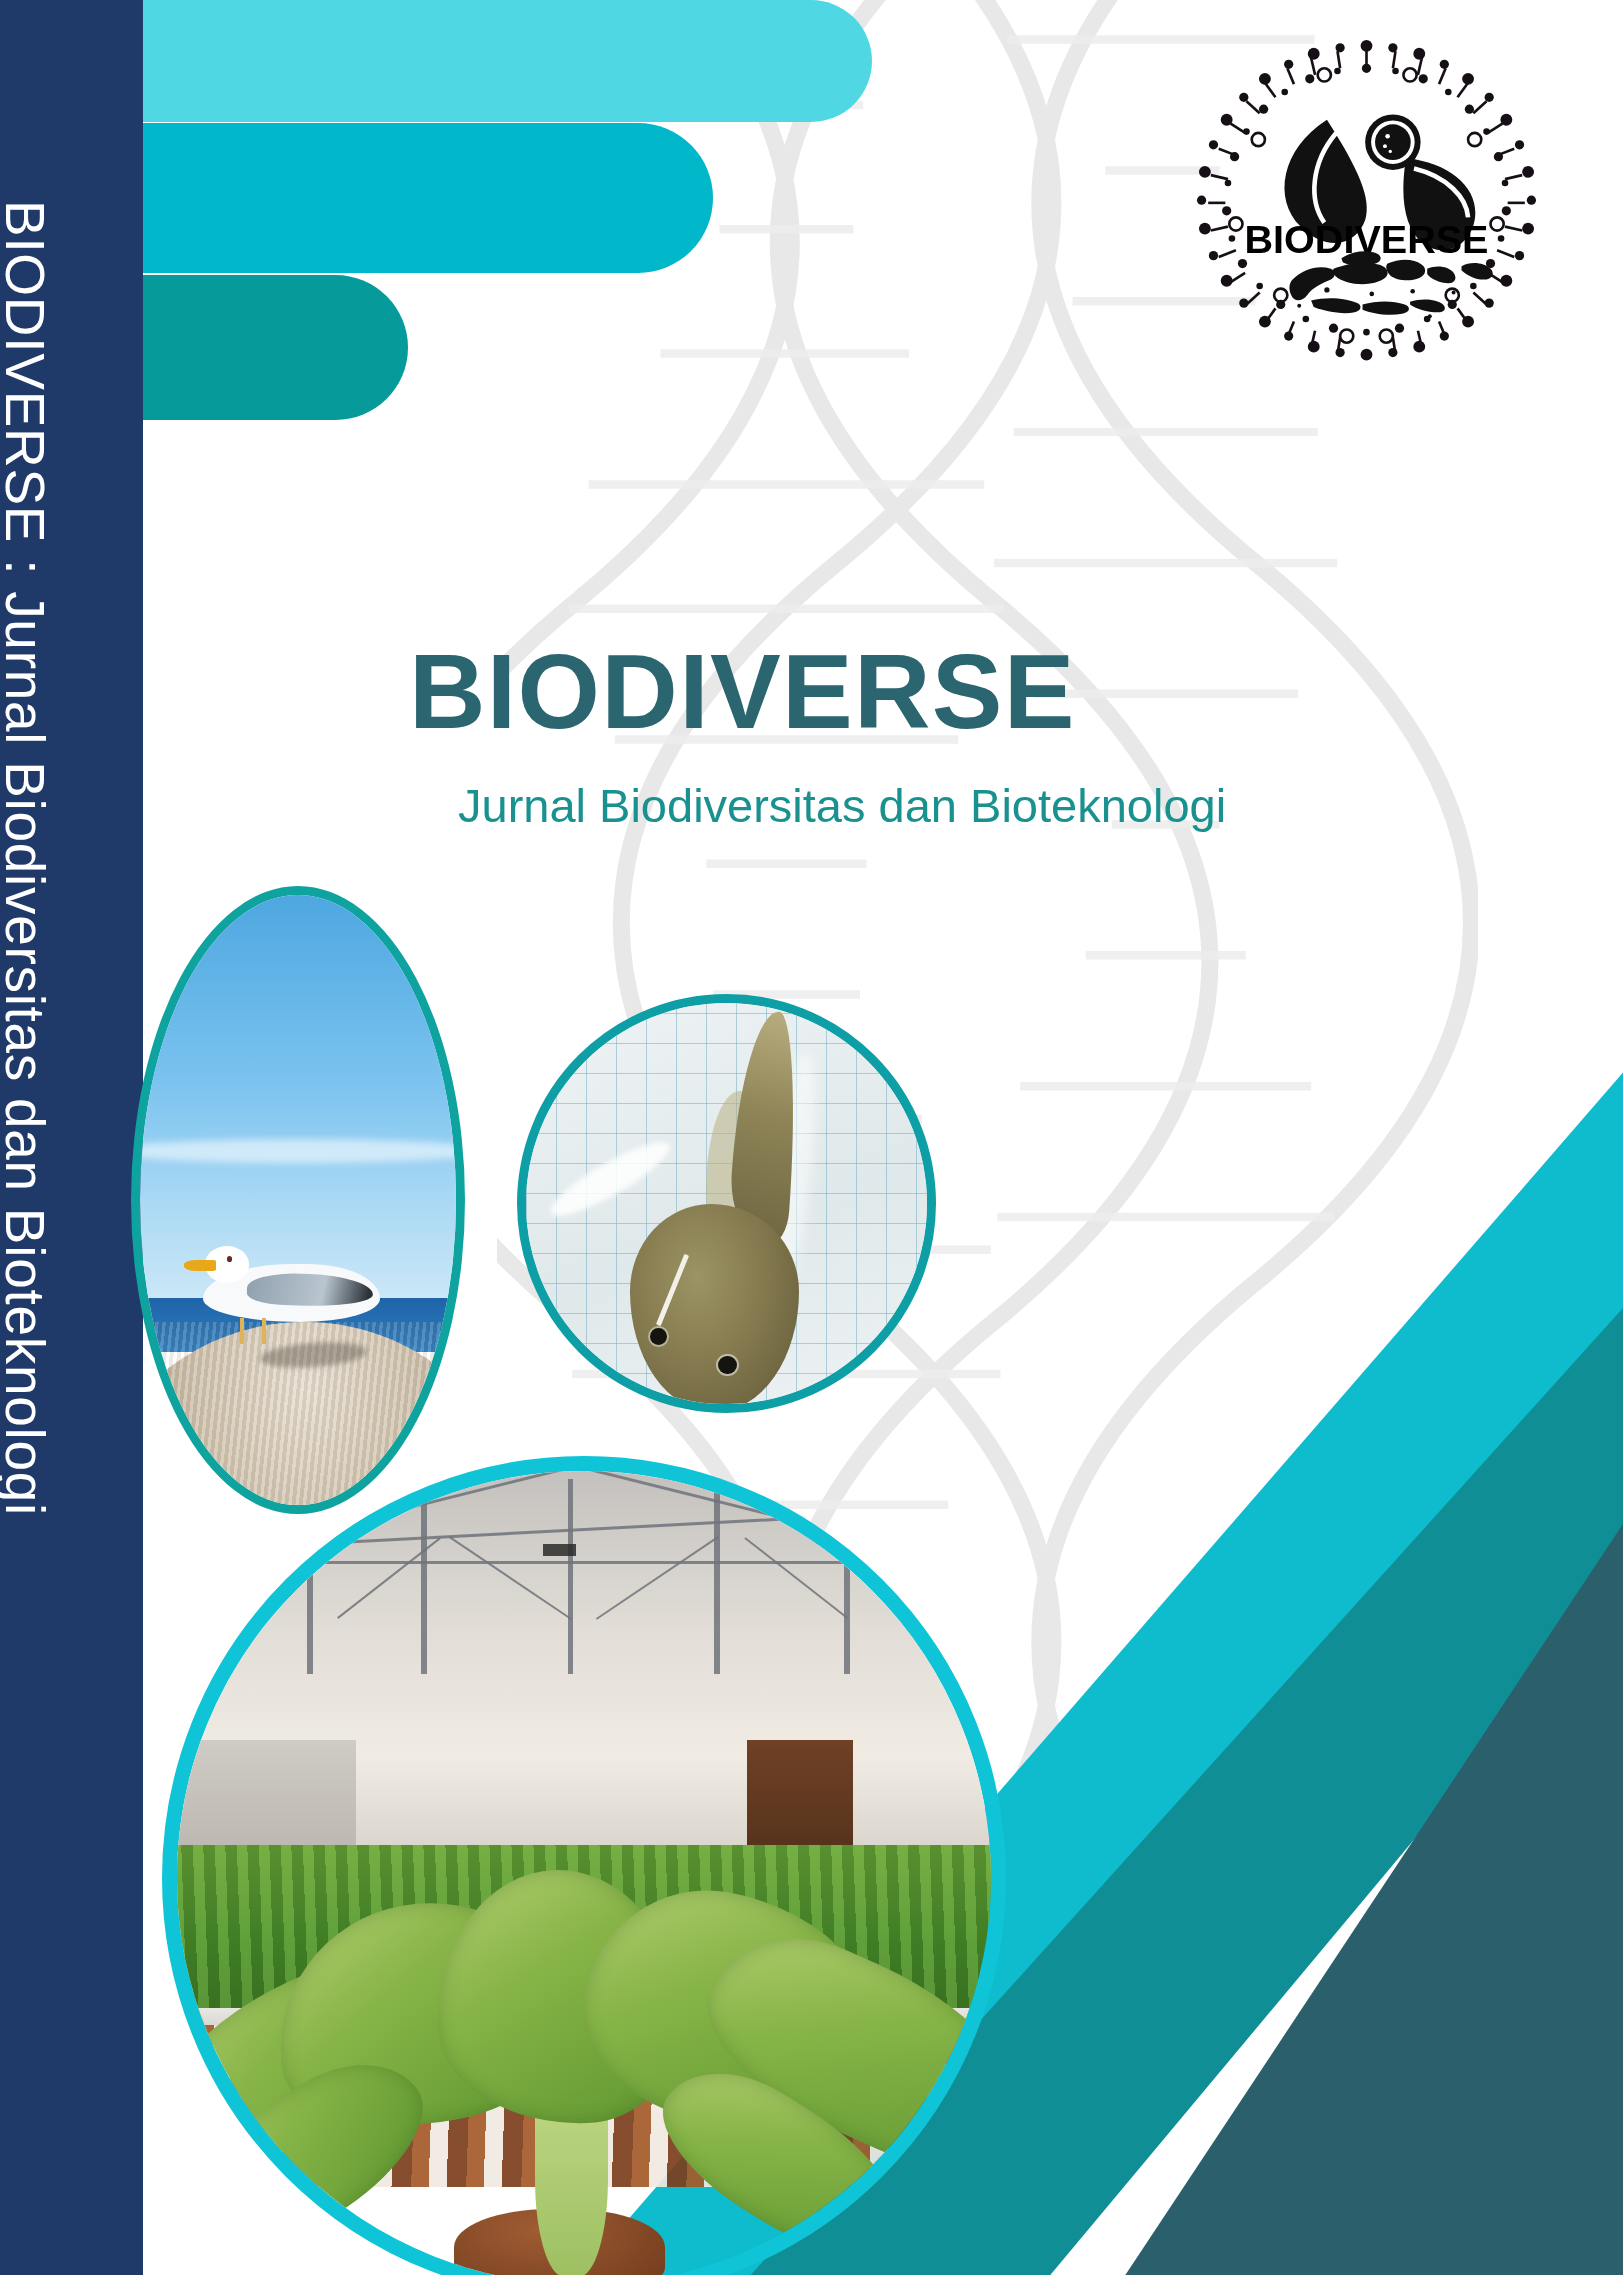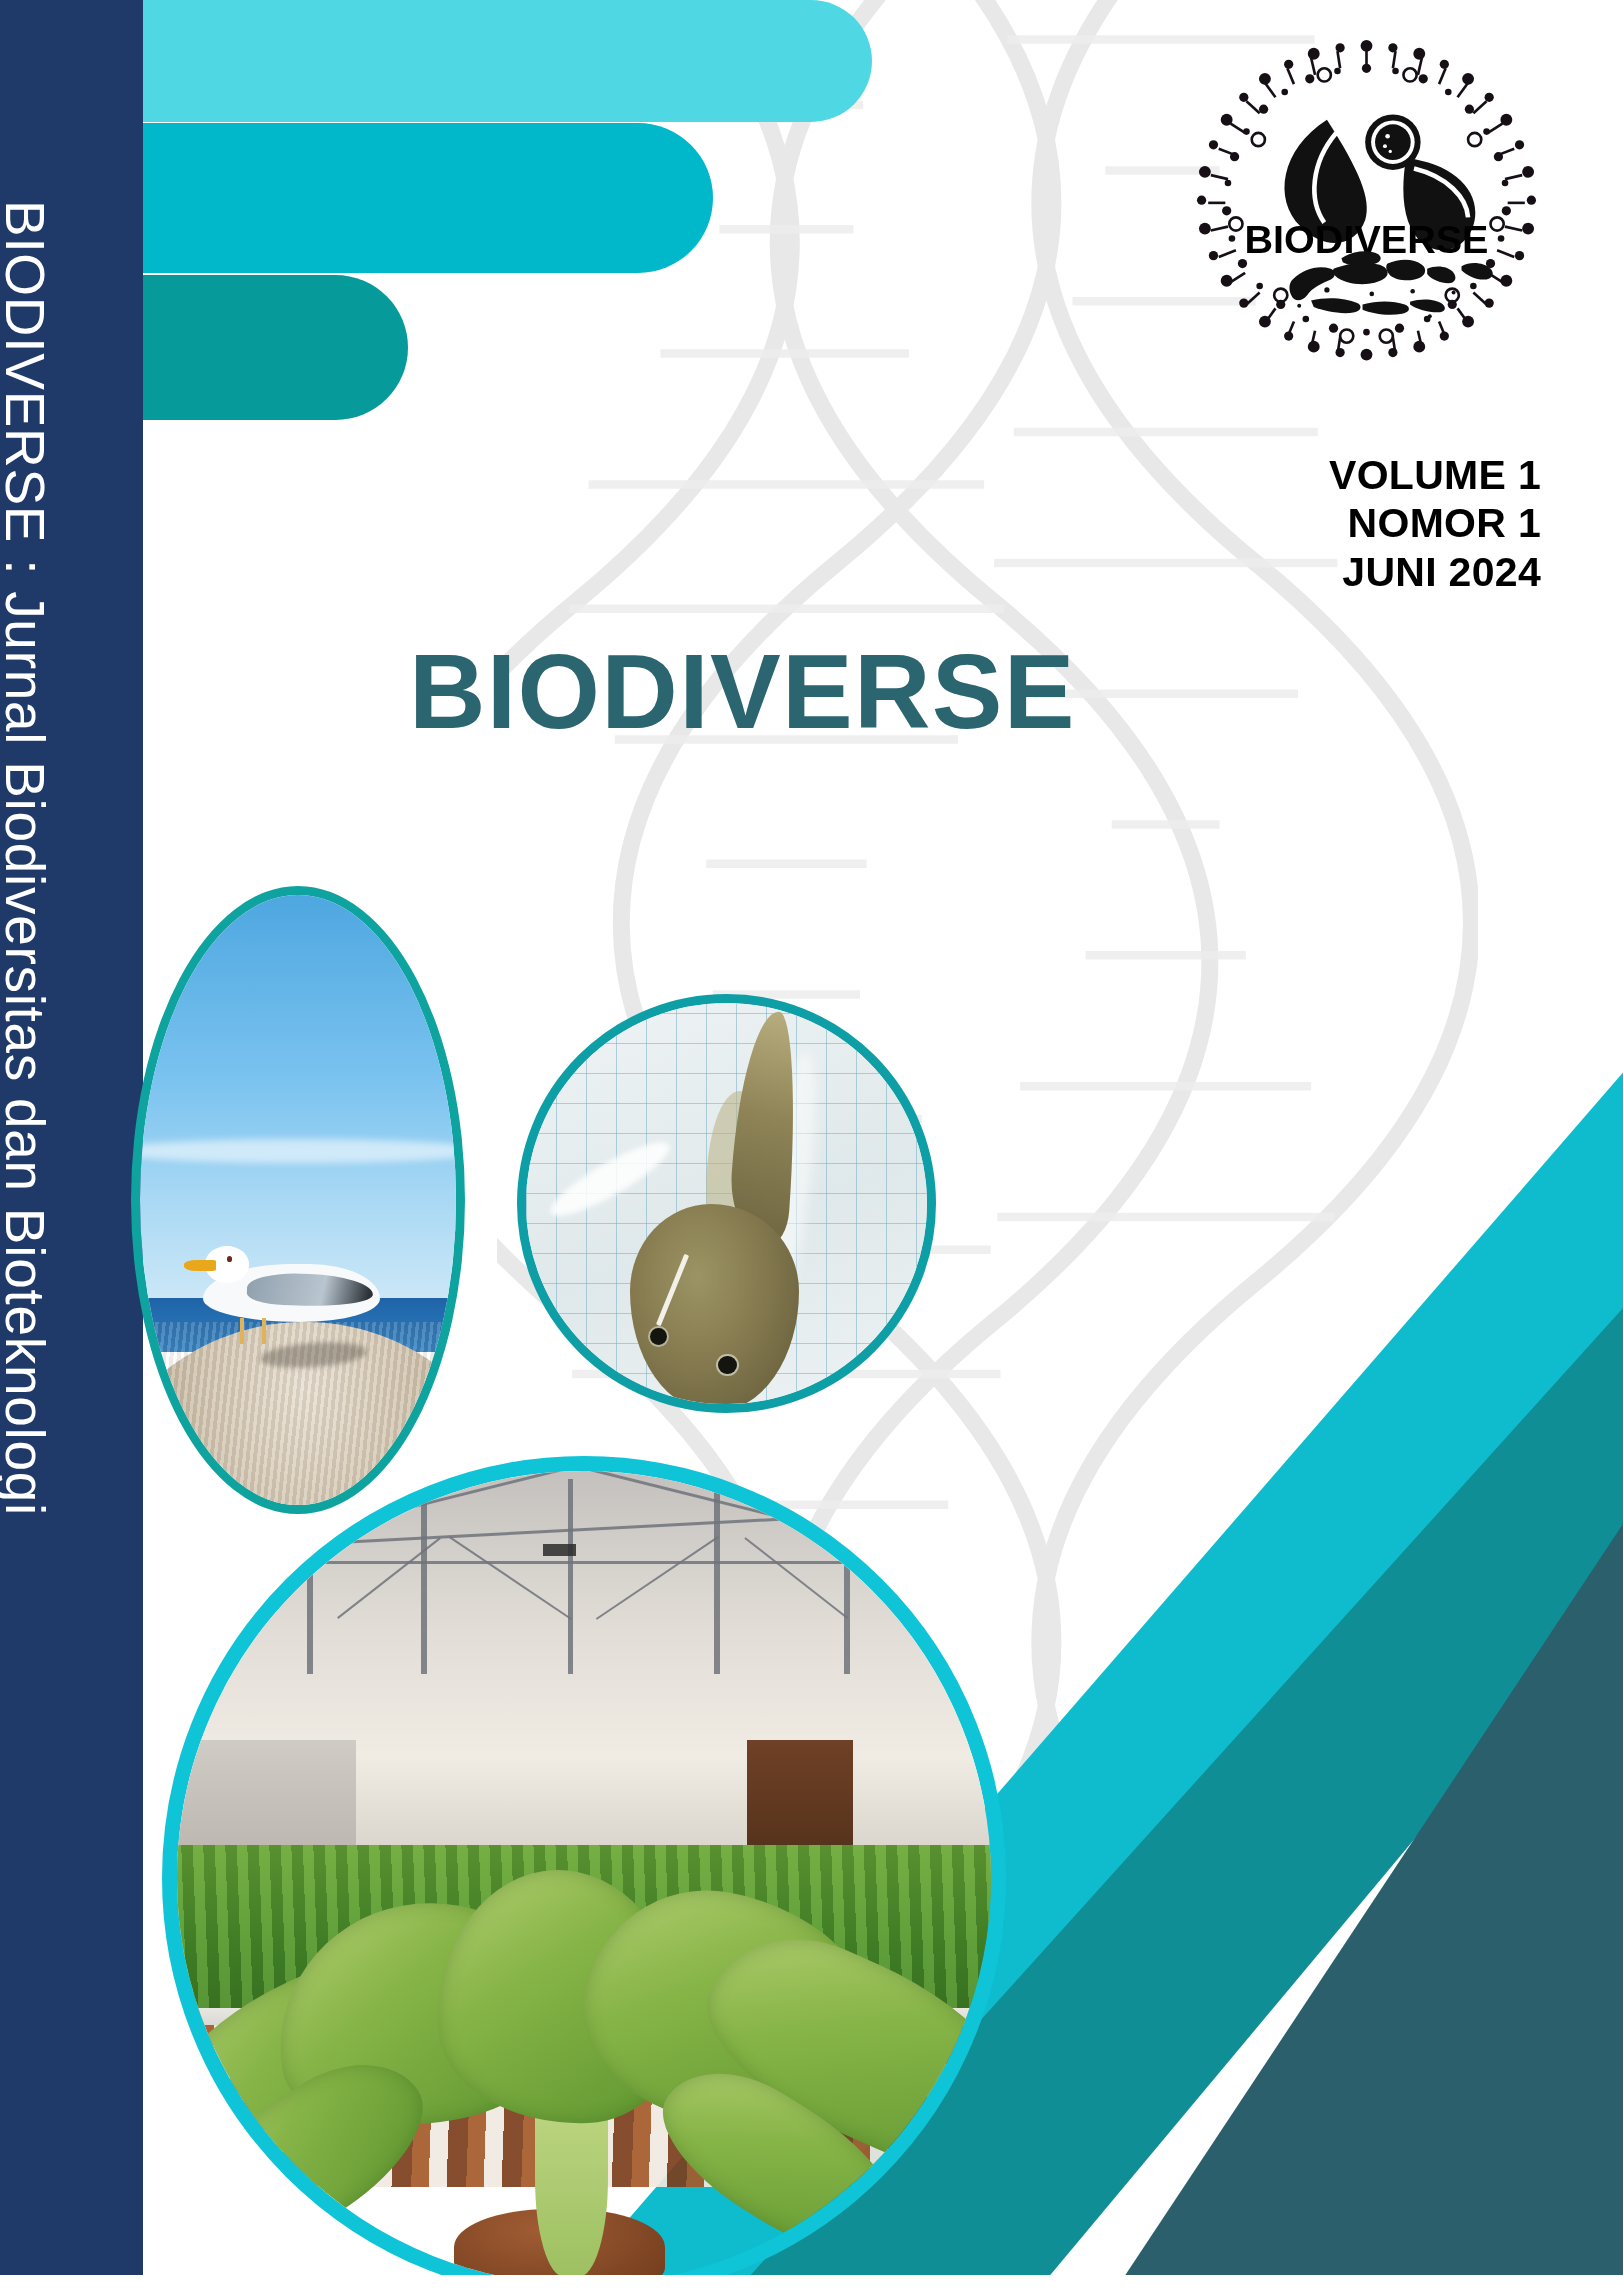--- a/index.html
+++ b/index.html
@@ -395,27 +395,23 @@
         <circle cx="200" cy="388" r="4"></circle>
           <circle cx="268" cy="394" r="3.5"></circle>
         <circle cx="330" cy="390" r="3.5"></circle>
           <circle cx="392" cy="392" r="3"></circle>
         <circle cx="158" cy="412" r="3"></circle>
           <circle cx="356" cy="428" r="3"></circle>
       </g>
     </svg>
   </div>
 
-  <div class="issue">
-    <div>VOLUME 1</div>
-    <div>NOMOR 1</div>
-    <div>JUNI 2024</div>
-  </div>
 
   <div class="title">BIODIVERSE</div>
+  <div class="subtitle">Jurnal Biodiversitas dan Bioteknologi</div>
 
   <div class="photo photo-gull">
     <div class="gull-scene">
       <div class="gull-sky"></div>
       <div class="gull-cloud"></div>
       <div class="gull-sea"></div>
       <div class="gull-rock">
           <div class="gull-rock-tex"></div>
         </div>
       <div class="gull-shadow"></div>

